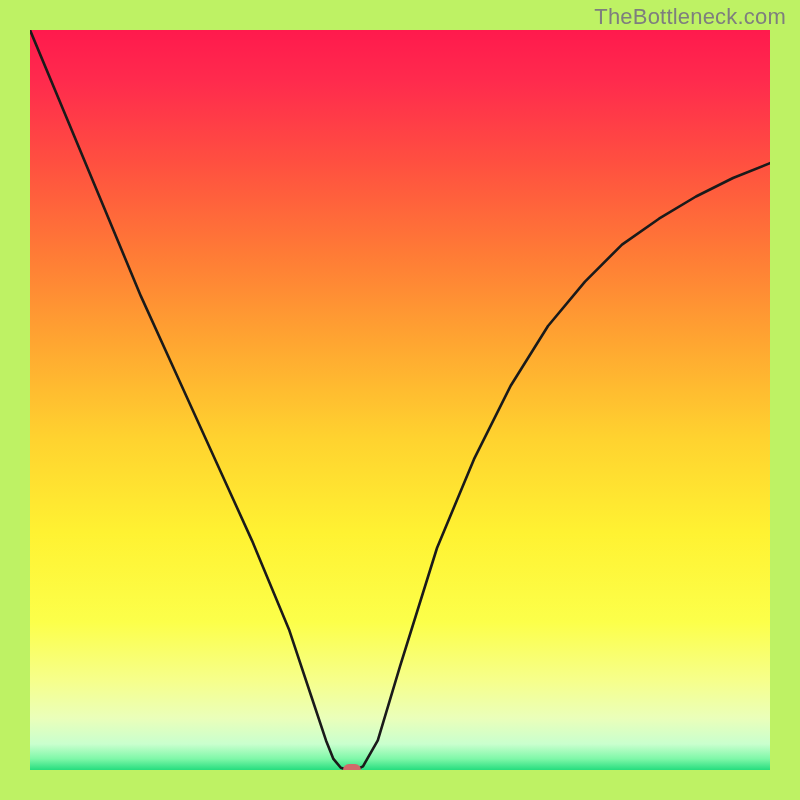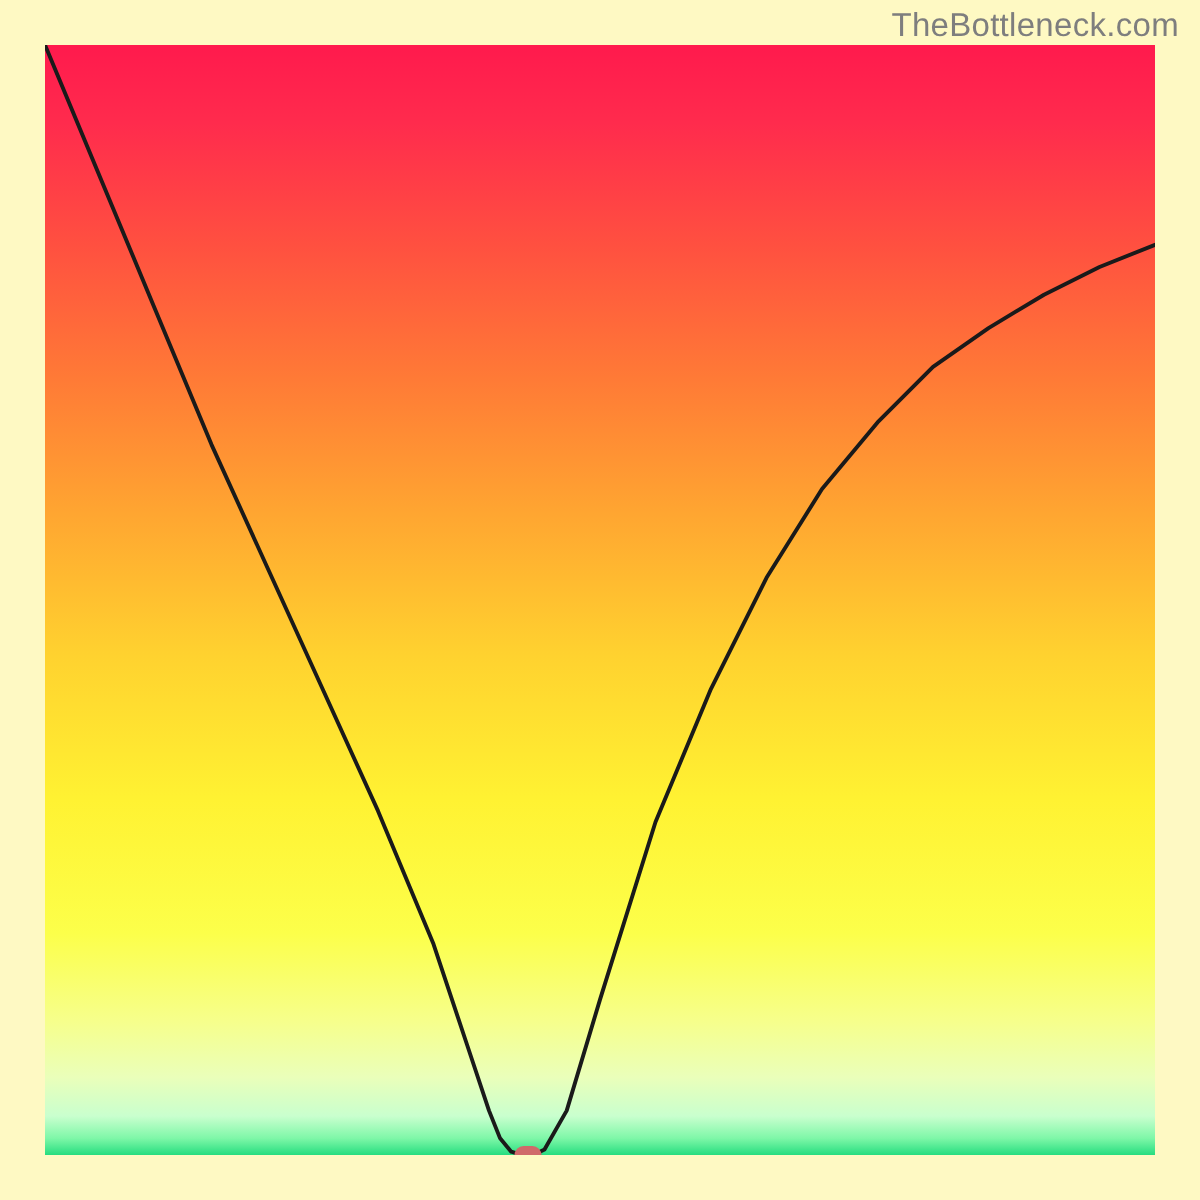--- a/index.html
+++ b/index.html
@@ -10,21 +10,21 @@
     background: #000;
     overflow: hidden;
     font-family: Arial, Helvetica, sans-serif;
   }
   .frame {
     position: absolute;
     top: 0;
     left: 0;
     width: 800px;
     height: 800px;
-    background: #fef9c3;
+    background: #bef264;
   }
   .plot-area {
     position: absolute;
     top: 30px;
     left: 30px;
     width: 740px;
     height: 740px;
     overflow: hidden;
   }
   .gradient-bg {

